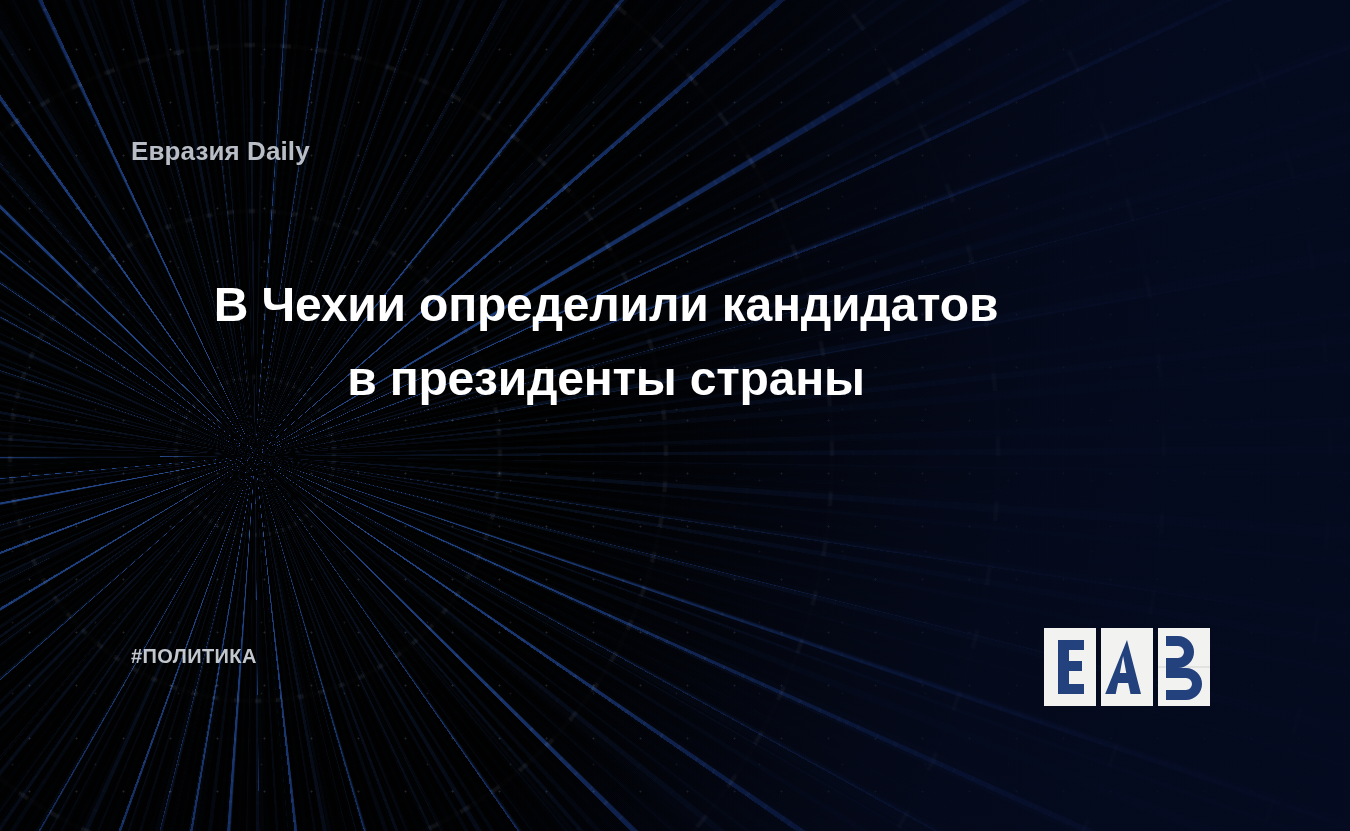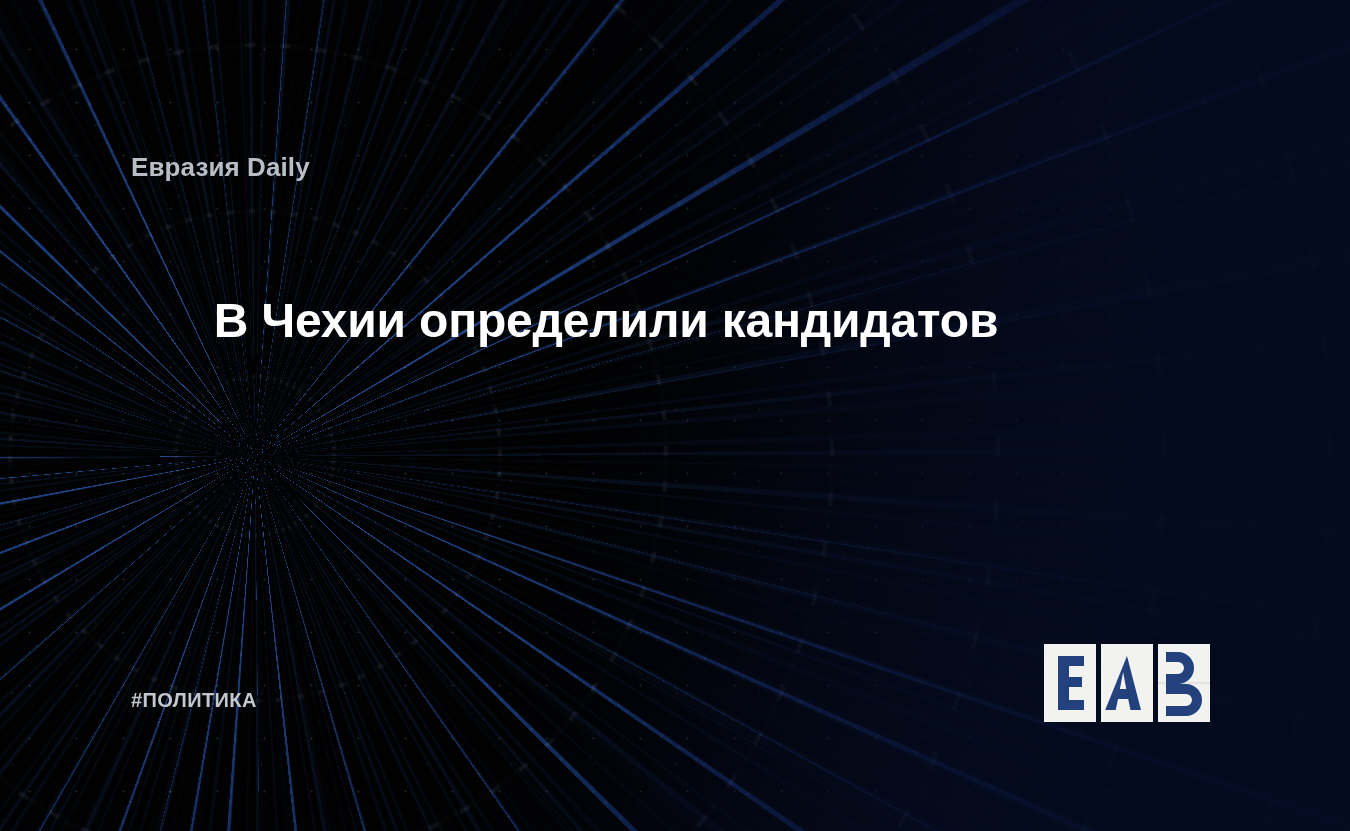--- a/index.html
+++ b/index.html
@@ -179,21 +179,20 @@
       rgba(8,20,52,0) 50%,
       rgba(6,15,42,0.30) 72%,
       rgba(5,12,36,0.52) 100%);
   }
 
   
 
   .content {
     position: absolute;
     inset: 0;
-    margin-top: 16px;
   }
 
   .brand {
     position: absolute;
     left: 131px;
     top: 136px;
     font-size: 26px;
     font-weight: 700;
     color: #b9bdc5;
     letter-spacing: 0.1px;
@@ -209,21 +208,21 @@
     line-height: 74px;
     font-weight: 700;
     color: #ffffff;
     letter-spacing: -0.2px;
   }
   .headline .hl-line { display: block; white-space: nowrap; text-align: center; }
 
   .tag {
     position: absolute;
     left: 131px;
-    top: 673px;
+    top: 645px;
     font-size: 20px;
     font-weight: 700;
     color: #c3c7ce;
     letter-spacing: 0.4px;
     white-space: nowrap;
   }
 
   
 
   .logo {
@@ -250,20 +249,21 @@
   <div class="bg-vignette"></div>
   <div class="bg-dark-right"></div>
   <div class="bg-final-dark"></div>
 
   <div class="content">
 
     <div class="brand">Евразия Daily</div>
 
     <div class="headline">
       <span class="hl-line">В Чехии определили кандидатов</span>
+      <span class="hl-line">в президенты страны</span>
     </div>
 
     <div class="tag">#ПОЛИТИКА</div>
 
     <div class="logo">
       <svg viewBox="0 0 180 80" xmlns="http://www.w3.org/2000/svg">
 
         <rect x="0" y="0" width="52" height="78" fill="#f2f2f0"></rect>
         <rect x="57" y="0" width="52" height="78" fill="#f2f2f0"></rect>
         <rect x="114" y="0" width="52" height="78" fill="#f2f2f0"></rect>

